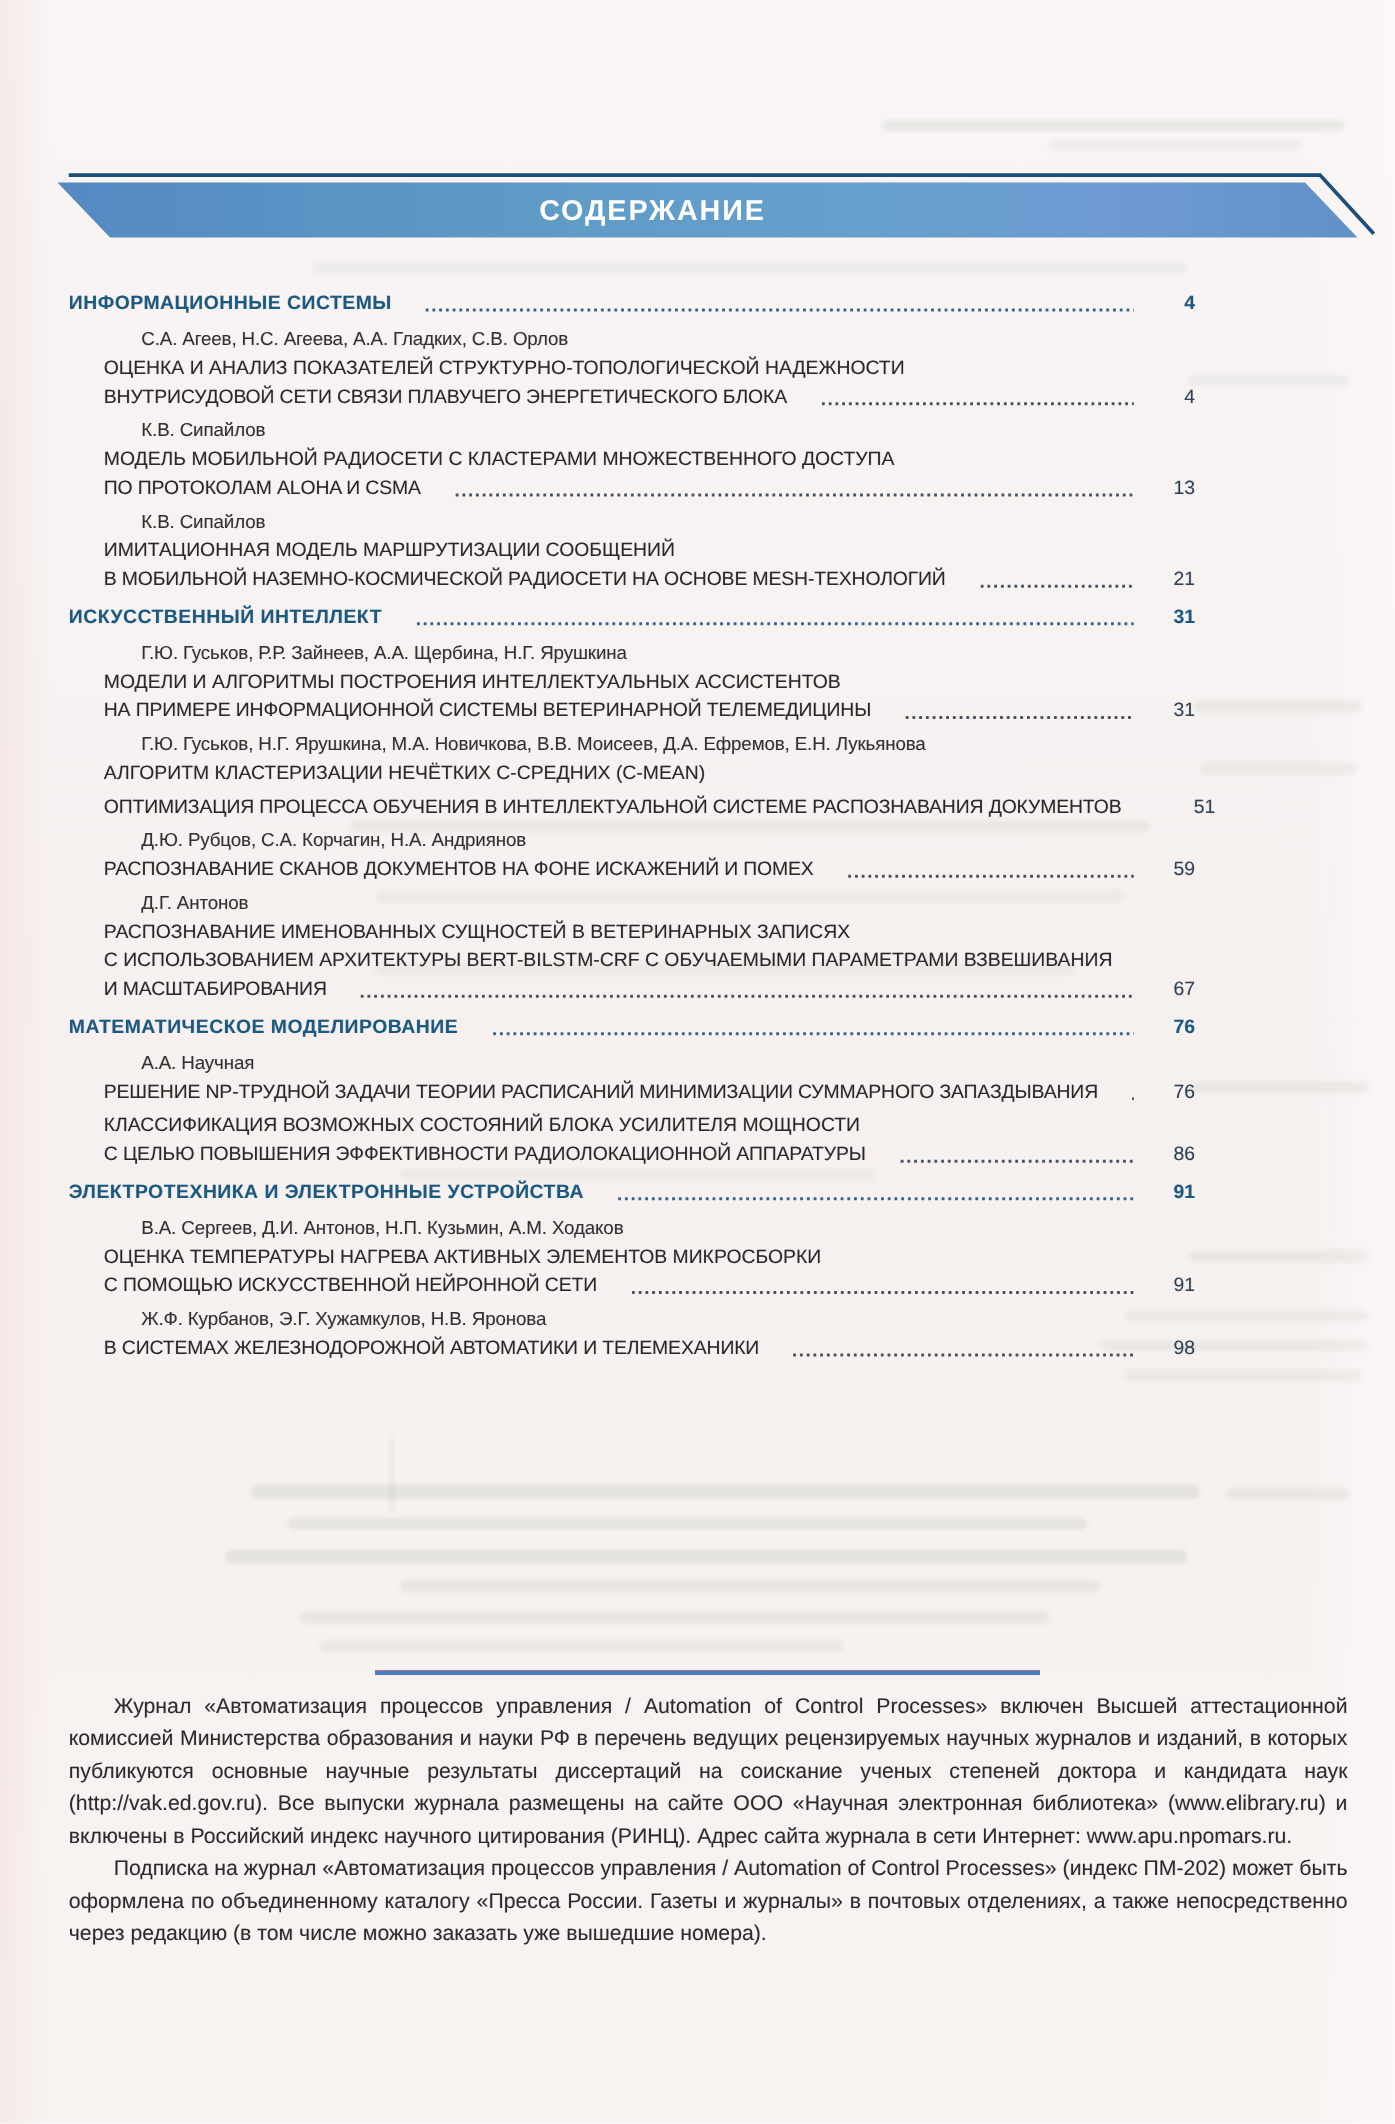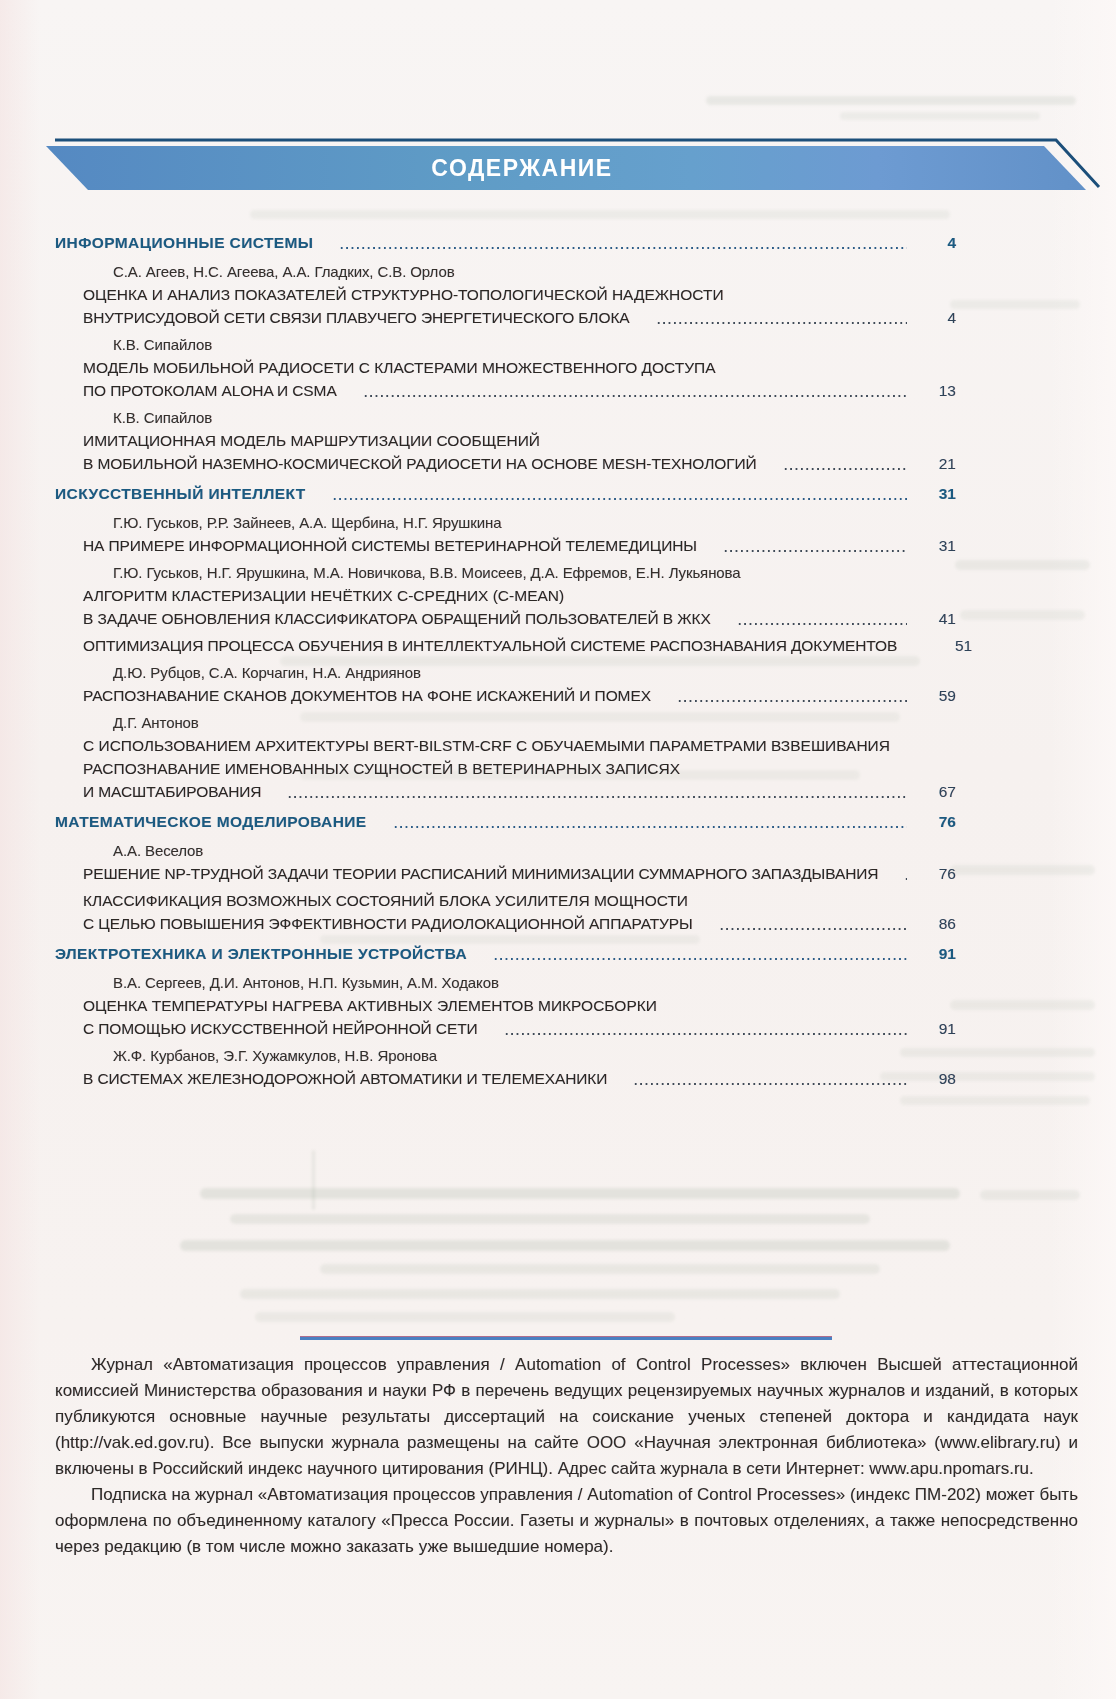--- a/index.html
+++ b/index.html
@@ -142,69 +142,65 @@
         </div>
       </section>
       <section class="toc-sec">
         <div class="line heading">
           <span class="lt">ИСКУССТВЕННЫЙ ИНТЕЛЛЕКТ</span>
           <span class="dots"></span>
           <span class="pg">31</span>
         </div>
         <div class="entry">
           <div class="authors">Г.Ю. Гуськов, Р.Р. Зайнеев, А.А. Щербина, Н.Г. Ярушкина</div>
+          <div class="title-line">МОДЕЛИ И АЛГОРИТМЫ ПОСТРОЕНИЯ ИНТЕЛЛЕКТУАЛЬНЫХ АССИСТЕНТОВ</div>
           <div class="line">
             <span class="lt">НА ПРИМЕРЕ ИНФОРМАЦИОННОЙ СИСТЕМЫ ВЕТЕРИНАРНОЙ ТЕЛЕМЕДИЦИНЫ</span>
             <span class="dots"></span>
             <span class="pg">31</span>
           </div>
         </div>
         <div class="entry">
           <div class="authors">Г.Ю. Гуськов, Н.Г. Ярушкина, М.А. Новичкова, В.В. Моисеев, Д.А. Ефремов, Е.Н. Лукьянова</div>
           <div class="title-line">АЛГОРИТМ КЛАСТЕРИЗАЦИИ НЕЧЁТКИХ С-СРЕДНИХ (C-MEAN)</div>
-          <div class="line">
-            <span class="lt">В ЗАДАЧЕ ОБНОВЛЕНИЯ КЛАССИФИКАТОРА ОБРАЩЕНИЙ ПОЛЬЗОВАТЕЛЕЙ В ЖКХ</span>
-            <span class="dots"></span>
-            <span class="pg">41</span>
-          </div>
         </div>
         <div class="entry">
           <div class="line">
             <span class="lt">ОПТИМИЗАЦИЯ ПРОЦЕССА ОБУЧЕНИЯ В ИНТЕЛЛЕКТУАЛЬНОЙ СИСТЕМЕ РАСПОЗНАВАНИЯ ДОКУМЕНТОВ</span>
             <span class="dots"></span>
             <span class="pg">51</span>
           </div>
         </div>
         <div class="entry">
           <div class="authors">Д.Ю. Рубцов, С.А. Корчагин, Н.А. Андриянов</div>
           <div class="line">
             <span class="lt">РАСПОЗНАВАНИЕ СКАНОВ ДОКУМЕНТОВ НА ФОНЕ ИСКАЖЕНИЙ И ПОМЕХ</span>
             <span class="dots"></span>
             <span class="pg">59</span>
           </div>
         </div>
         <div class="entry">
           <div class="authors">Д.Г. Антонов</div>
+          <div class="title-line">РАСПОЗНАВАНИЕ ИМЕНОВАННЫХ СУЩНОСТЕЙ В ВЕТЕРИНАРНЫХ ЗАПИСЯХ</div>
           <div class="title-line">С ИСПОЛЬЗОВАНИЕМ АРХИТЕКТУРЫ BERT-BILSTM-CRF С ОБУЧАЕМЫМИ ПАРАМЕТРАМИ ВЗВЕШИВАНИЯ</div>
-          <div class="title-line">РАСПОЗНАВАНИЕ ИМЕНОВАННЫХ СУЩНОСТЕЙ В ВЕТЕРИНАРНЫХ ЗАПИСЯХ</div>
           <div class="line">
             <span class="lt">И МАСШТАБИРОВАНИЯ</span>
             <span class="dots"></span>
             <span class="pg">67</span>
           </div>
         </div>
       </section>
       <section class="toc-sec">
         <div class="line heading">
           <span class="lt">МАТЕМАТИЧЕСКОЕ МОДЕЛИРОВАНИЕ</span>
           <span class="dots"></span>
           <span class="pg">76</span>
         </div>
         <div class="entry">
-          <div class="authors">А.А. Веселов</div>
+          <div class="authors">А.А. Научная</div>
           <div class="line">
             <span class="lt">РЕШЕНИЕ NP-ТРУДНОЙ ЗАДАЧИ ТЕОРИИ РАСПИСАНИЙ МИНИМИЗАЦИИ СУММАРНОГО ЗАПАЗДЫВАНИЯ</span>
             <span class="dots"></span>
             <span class="pg">76</span>
           </div>
         </div>
         <div class="entry">
           <div class="title-line">КЛАССИФИКАЦИЯ ВОЗМОЖНЫХ СОСТОЯНИЙ БЛОКА УСИЛИТЕЛЯ МОЩНОСТИ</div>
           <div class="line">
             <span class="lt">С ЦЕЛЬЮ ПОВЫШЕНИЯ ЭФФЕКТИВНОСТИ РАДИОЛОКАЦИОННОЙ АППАРАТУРЫ</span>

